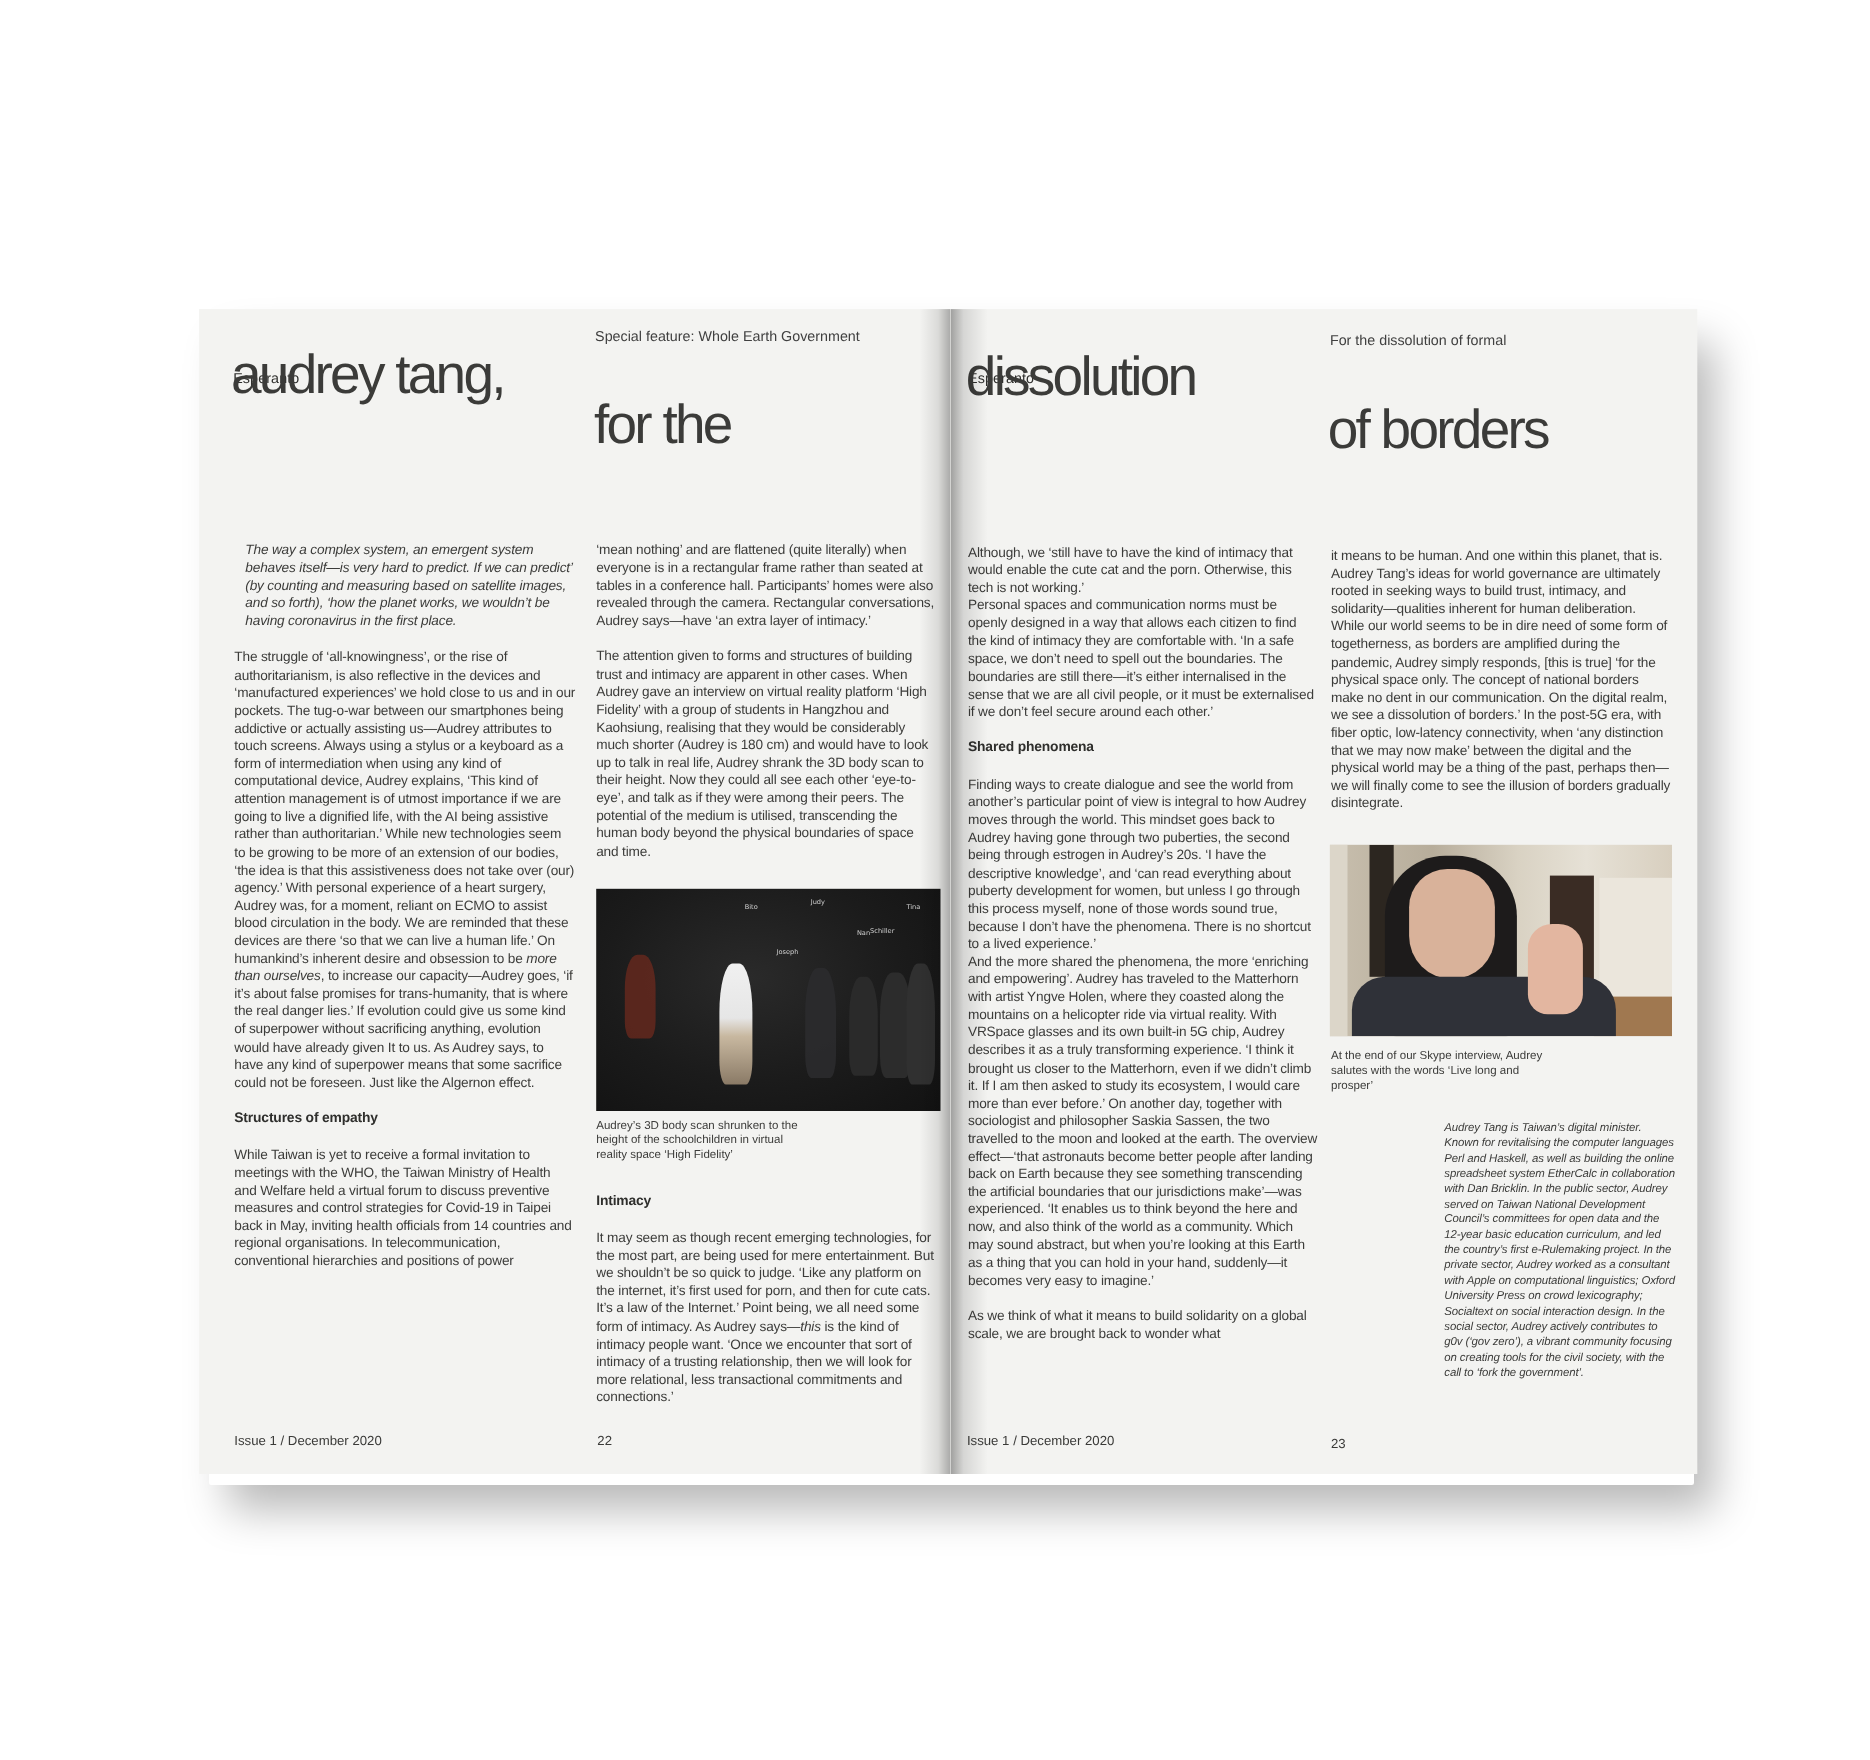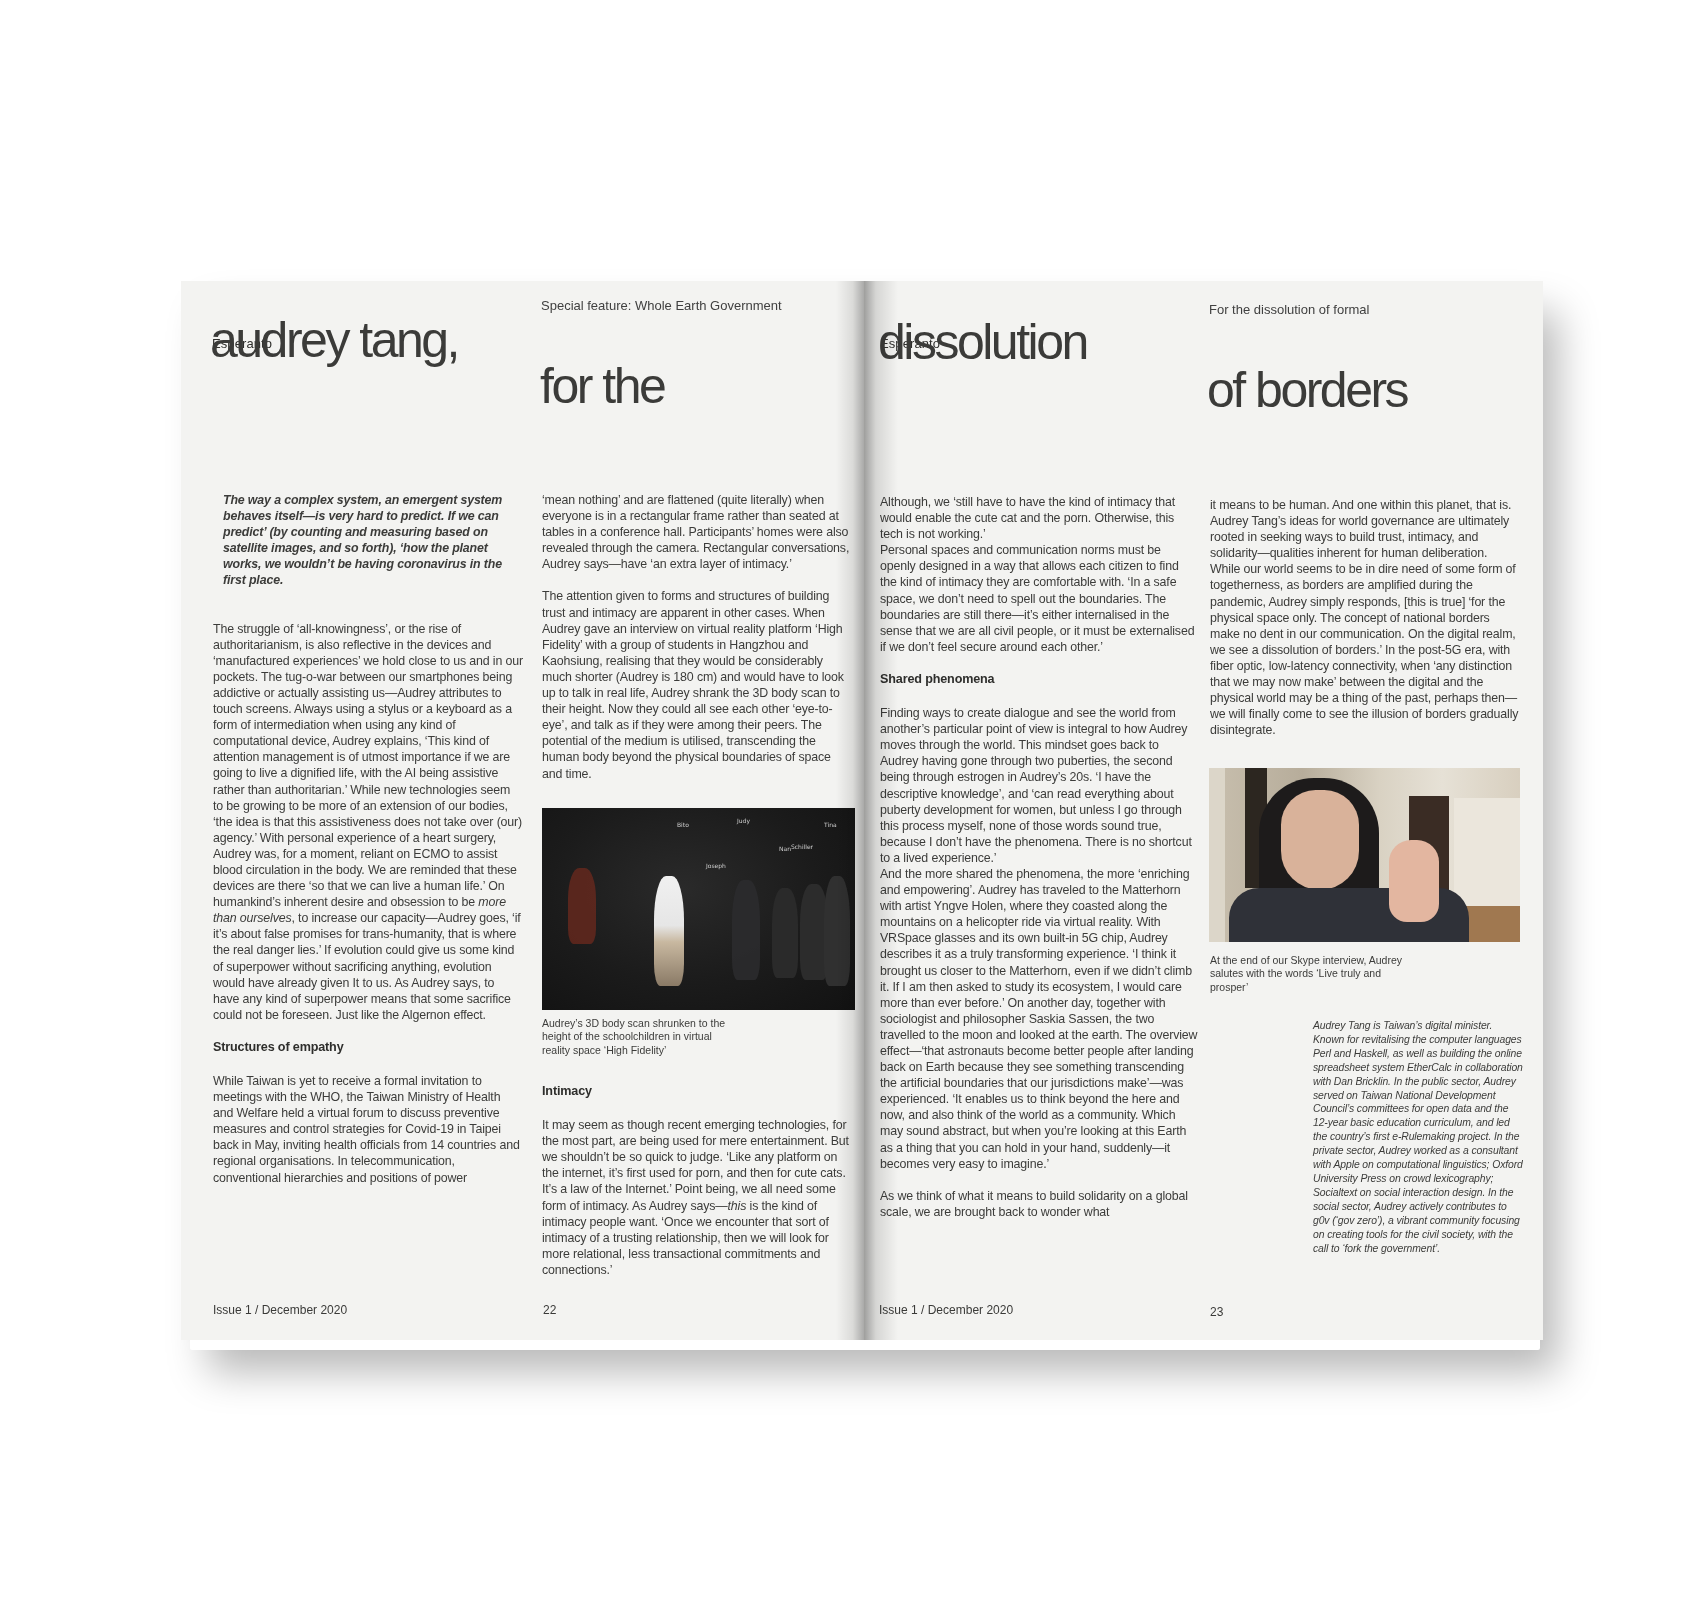--- a/index.html
+++ b/index.html
@@ -27,21 +27,21 @@
     }
 
     .abs { position: absolute; }
     .kicker { font-size: 13px; font-weight: 400; color: #2e2e2c; letter-spacing: 0.1px; margin-top: 36px; }
     .running { font-size: 13px; color: #404040; }
     .big { font-size: 50px; font-weight: 400; letter-spacing: -2.5px; color: #3b3b39; line-height: 1; }
 
     .col { position: absolute; font-size: 12.4px; line-height: 16.1px; color: #3c3c3a; letter-spacing: -0.15px; }
     .col p { margin-bottom: 16px; }
     .col p.tight { margin-bottom: 0; }
-    .col .quote { font-style: italic; padding-left: 10px; margin-bottom: 32px; font-weight: bold; }
+    .col .quote { font-style: italic; padding-left: 10px; margin-bottom: 17px; }
     .col h3 { font-size: 12.6px; font-weight: 700; color: #2e2e2c; margin: 4px 0 18px 0; }
     .col em { font-style: italic; }
 
     .caption { position: absolute; font-size: 10.5px; line-height: 13.4px; color: #3c3c3a; }
     .bio { position: absolute; font-size: 10.4px; line-height: 13.9px; font-style: italic; color: #3c3c3a; letter-spacing: -0.1px; }
 
     .footer { position: absolute; font-size: 12px; color: #3a3a38; }
 
     
     .vr-img {
@@ -131,19 +131,19 @@
     <div class="abs" style="left:130px; top:30px; width:20px; height:100px; background:#f0ece4;"></div>
     <div class="abs" style="left:200px; top:28px; width:40px; height:110px; background:#3a2c24;"></div>
     <div class="abs" style="left:245px; top:30px; width:66px; height:110px; background:#ebe6dc;"></div>
     <div class="abs" style="left:240px; top:138px; width:71px; height:36px; background:#a07850;"></div>
     <div class="abs" style="left:50px; top:10px; width:120px; height:164px; background:#1d1b1b; border-radius:55px 55px 10px 10px;"></div>
     <div class="abs" style="left:72px; top:22px; width:78px; height:100px; background:#d9b29a; border-radius:40px 40px 45px 45px;"></div>
     <div class="abs" style="left:20px; top:120px; width:240px; height:54px; background:#2f3138; border-radius:30px 30px 0 0;"></div>
     <div class="abs" style="left:180px; top:72px; width:50px; height:82px; background:#e3b6a0; border-radius:22px 22px 18px 18px;"></div>
   </div>
 
-  <div class="caption" style="left:346px; top:673px; width:200px;">At the end of our Skype interview, Audrey salutes with the words ‘Live truly and prosper’</div>
+  <div class="caption" style="left:346px; top:673px; width:200px;">At the end of our Skype interview, Audrey salutes with the words ‘Live long and prosper’</div>
 
   <div class="bio" style="left:449px; top:738px; width:210px;">Audrey Tang is Taiwan’s digital minister. Known for revitalising the computer languages Perl and Haskell, as well as building the online spreadsheet system EtherCalc in collaboration with Dan Bricklin. In the public sector, Audrey served on Taiwan National Development Council’s committees for open data and the 12-year basic education curriculum, and led the country’s first e-Rulemaking project. In the private sector, Audrey worked as a consultant with Apple on computational linguistics; Oxford University Press on crowd lexicography; Socialtext on social interaction design. In the social sector, Audrey actively contributes to g0v (‘gov zero’), a vibrant community focusing on creating tools for the civil society, with the call to ‘fork the government’.</div>
 
   <div class="footer" style="left:15px; top:1022px;">Issue 1 / December 2020</div>
   <div class="footer" style="left:346px; top:1024px;">23</div>
 </div>
 
 </body></html>

